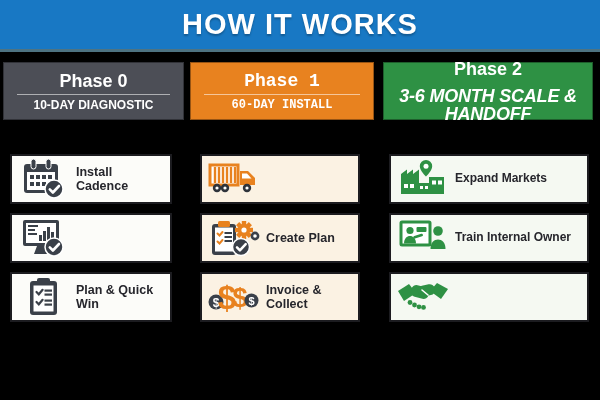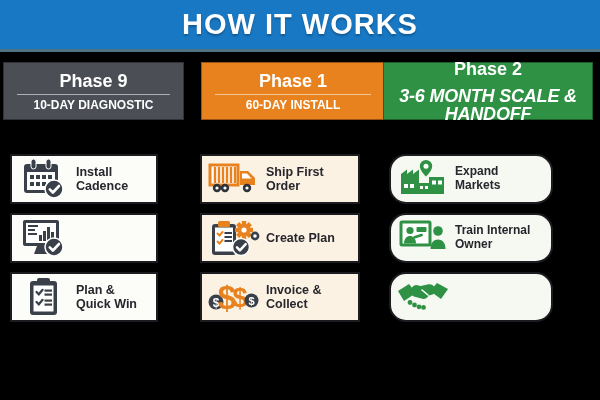--- a/index.html
+++ b/index.html
@@ -24,54 +24,54 @@
   .phase-header{
     position:absolute;top:62px;height:58px;box-sizing:border-box;
     border:1px solid rgba(0,0,0,0.35);
     display:flex;flex-direction:column;align-items:center;justify-content:center;
     color:#fff;text-align:center;
   }
   .phase-header .phase-name{font-size:18px;font-weight:800;line-height:1.15;}
   .phase-header .divider{width:86%;height:1px;background:rgba(255,255,255,0.55);margin:3px 0 4px;}
   .phase-header .phase-subtitle{font-size:12px;font-weight:800;line-height:1;}
   .ph0{left:3px;width:181px;background:var(--phase0,#4C4E56);}
-  .ph1{left:201px;width:184px;background:var(--phase1,#E8821F);}
+  .ph1{left:190px;width:184px;background:var(--phase1,#E8821F);font-family:Liberation Mono, monospace;}
   .ph2{left:383px;width:210px;background:var(--phase2,#2E9144);}
   .ph2 .phase-subtitle{font-size:18px;letter-spacing:-0.2px;font-style:italic;}
   
   .card{
     position:absolute;height:50px;box-sizing:border-box;
     border:2px solid var(--card-border,#1C1C20);
     display:flex;align-items:center;gap:6px;padding:2px 4px 2px 6px;
   }
   .card .icon{flex:0 0 52px;display:flex;align-items:center;justify-content:center;}
   .card .label{
     flex:1;font-size:12.5px;font-weight:700;color:var(--label-dark,#26262C);line-height:1.15;
   }
-  .col0{left:10px;width:148px;background:var(--card0-bg,#FCFCF9);}
+  .col0{left:10px;width:162px;background:var(--card0-bg,#FCFCF9);}
   .col1{left:200px;width:160px;background:var(--card1-bg,#FBF2E3);}
-  .col2{left:389px;width:164px;background:var(--card2-bg,#F5F9F2);border-radius:17px;}
+  .col2{left:389px;width:200px;background:var(--card2-bg,#F5F9F2);}
   .col2 .label{font-size:12px;}
   .row0{top:154px;}
   .row1{top:213px;}
   .row2{top:272px;}
   svg{display:block;}
   svg text{font-family:"Liberation Sans",sans-serif;}
 </style>
 </head>
 <body>
 
 <div class="canvas">
 
   <header class="banner">
     <h1>HOW IT WORKS</h1>
   </header>
 
   <div class="phase-header ph0">
-    <div class="phase-name">Phase 9</div>
+    <div class="phase-name">Phase 0</div>
     <div class="divider"></div>
     <div class="phase-subtitle">10-DAY DIAGNOSTIC</div>
   </div>
   <div class="phase-header ph1">
     <div class="phase-name">Phase 1</div>
     <div class="divider"></div>
     <div class="phase-subtitle">60-DAY INSTALL</div>
   </div>
   <div class="phase-header ph2">
     <div class="phase-name">Phase 2</div>
@@ -161,21 +161,20 @@
         <g>
           <circle cx="9" cy="28" r="4.2" fill="#2E333B"></circle>
             <circle cx="9" cy="28" r="1.6" fill="#fff"></circle>
           <circle cx="17" cy="28" r="4.2" fill="#2E333B"></circle>
             <circle cx="17" cy="28" r="1.6" fill="#fff"></circle>
           <circle cx="39" cy="28" r="4.2" fill="#2E333B"></circle>
             <circle cx="39" cy="28" r="1.6" fill="#fff"></circle>
         </g>
       </svg>
     </span>
-    <span class="label">Ship First Order</span>
   </div>
 
   <div class="card col1 row1">
     <span class="icon">
       <svg width="52" height="42" viewBox="0 0 52 42">
         <rect x="4" y="7" width="24" height="31" rx="3" fill="var(--icon-dark,#3A4049)"></rect>
         <rect x="7" y="10.5" width="18" height="24" fill="#fff"></rect>
         <rect x="10" y="4" width="12" height="6" rx="1.5" fill="var(--phase1,#E8821F)"></rect>
         <g stroke="var(--phase1,#E8821F)" stroke-width="2" fill="none" stroke-linecap="round">
           <path d="M9.5 16.5 l2 2 3-3.5"></path>

